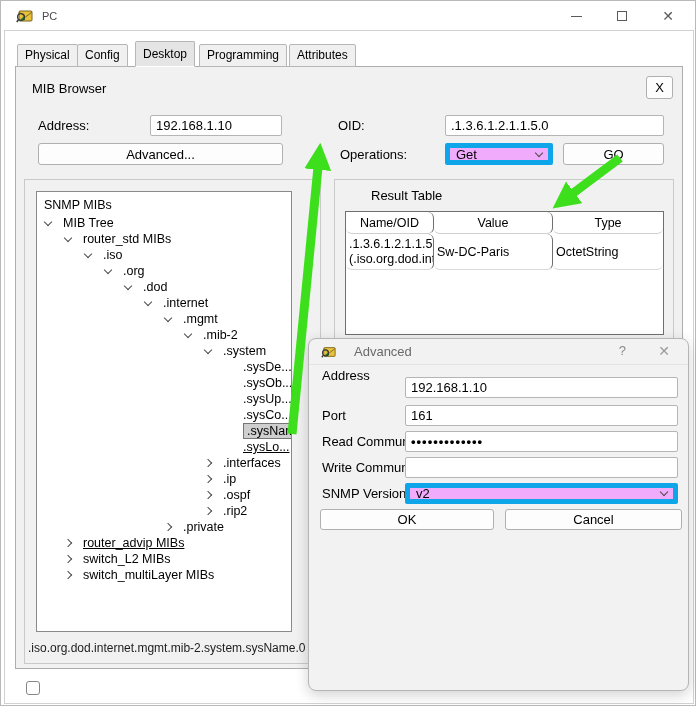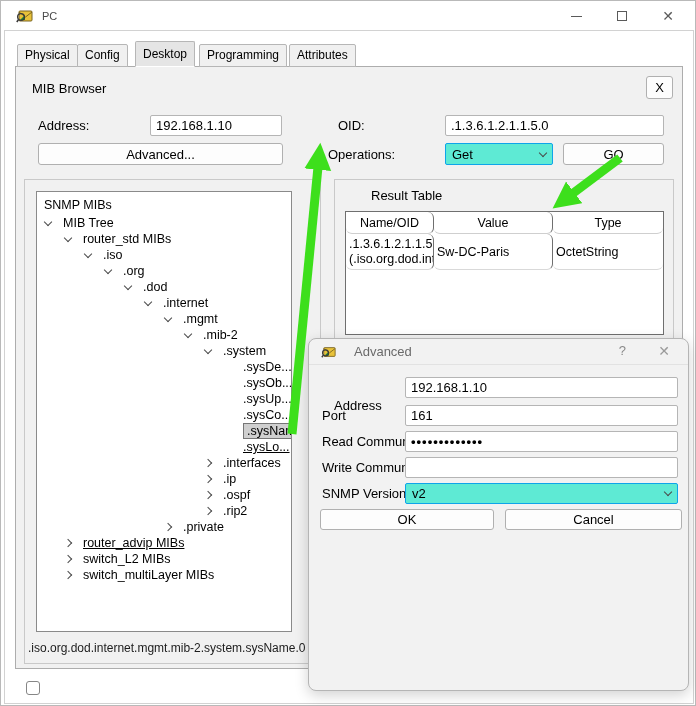--- a/index.html
+++ b/index.html
@@ -36,21 +36,21 @@
   .btn {
     background:#fdfdfd; border:1px solid #b0b0b0; border-radius:3px;
     font-size:13px; font-family:inherit; display:flex; align-items:center; justify-content:center; cursor:default;
   }
   .x-btn { position:absolute; left:630px; top:9px; width:27px; height:23px; }
   .flabel { position:absolute; font-size:13px; line-height:21px; }
   .tinput {
     position:absolute; height:21px; background:#fff; border:1px solid #b5b5b5; border-radius:2px;
     font-size:13px; font-family:inherit; padding:0 5px; color:#000; outline:none;
   }
-  .combo { position:absolute; height:22px; background:#5eead4; border:1px solid #0ea5e9; border-radius:2px;
+  .combo { position:absolute; height:22px; background:#f0abfc; border:5px solid #0ea5e9; border-radius:2px;
     font-size:13px; display:flex; align-items:center; padding:0 6px; cursor:default; }
   .combo .cv { flex:1; }
   .chev { display:inline-block; width:6px; height:6px; border-right:1.5px solid #4a4a4a; border-bottom:1.5px solid #4a4a4a; }
   .chev.down { transform:rotate(45deg) ; margin-top:-3px; }
   .chev.right { transform:rotate(-45deg); }
   
   .group { position:absolute; border:1px solid #c9c9c9; background:#f1f1f1; }
   .left-group { left:8px; top:112px; width:297px; height:485px; }
   .right-group { left:318px; top:112px; width:340px; height:485px; }
   .group-title { position:absolute; font-size:13px; }
@@ -132,21 +132,21 @@
     <div class="mib-title">MIB Browser</div>
     <div class="btn x-btn">X</div>
 
     <div class="flabel" style="left:22px; top:48px;">Address:</div>
     <input class="tinput" style="left: 134px; top: 48px; width: 132px;" value="192.168.1.10">
     <div class="btn" style="position:absolute; left:22px; top:76px; width:245px; height:22px;">Advanced...</div>
 
     <div class="flabel" style="left:322px; top:48px;">OID:</div>
     <input class="tinput" style="left: 429px; top: 48px; width: 219px;" value=".1.3.6.1.2.1.1.5.0">
 
-    <div class="flabel" style="left:312px; top:77px;text-align:center;">Operations:</div>
+    <div class="flabel" style="left:324px; top:77px;text-align:center;">Operations:</div>
     <div class="combo" style="left:429px; top:76px; width:108px;">
       <span class="cv">Get</span>
       <span class="chev down"></span>
     </div>
     <div class="btn" style="position:absolute; left:547px; top:76px; width:101px; height:22px;">GO</div>
 
     <div class="group left-group">
       <div class="tree-panel">
         <div class="tree-header">SNMP MIBs</div>
         <div id="tree-rows">
@@ -313,21 +313,21 @@
         <path d="M3 4 L9.5 9 L16 4" fill="none" stroke="#7a6420" stroke-width="1"></path>
         <path d="M4 12 L9 7 L9 12 Z" fill="#1f8a34"></path>
         <circle cx="5" cy="9" r="3.4" fill="none" stroke="#3a3a3a" stroke-width="1.3"></circle>
         <line x1="2.6" y1="11.6" x2="0.8" y2="14" stroke="#3a3a3a" stroke-width="1.6"></line>
       </svg>
       <span class="dlg-title">Advanced</span>
       <span class="dlg-help">?</span>
       <span class="dlg-close">✕</span>
     </div>
 
-    <div class="dlg-label" style="top:56px;margin-left:12px;">Address</div>
+    <div class="dlg-label" style="top:26px;">Address</div>
     <input class="dlg-input" style="top: 38px;" value="192.168.1.10">
 
     <div class="dlg-label" style="top:66px;">Port</div>
     <input class="dlg-input" style="top: 66px;" value="161">
 
     <div class="dlg-label" style="top:92px;">Read Community</div>
     <input class="dlg-input pw" style="top: 92px;" value="•••••••••••••">
 
     <div class="dlg-label" style="top:118px;">Write Community</div>
     <input class="dlg-input" style="top: 118px;" value="">

